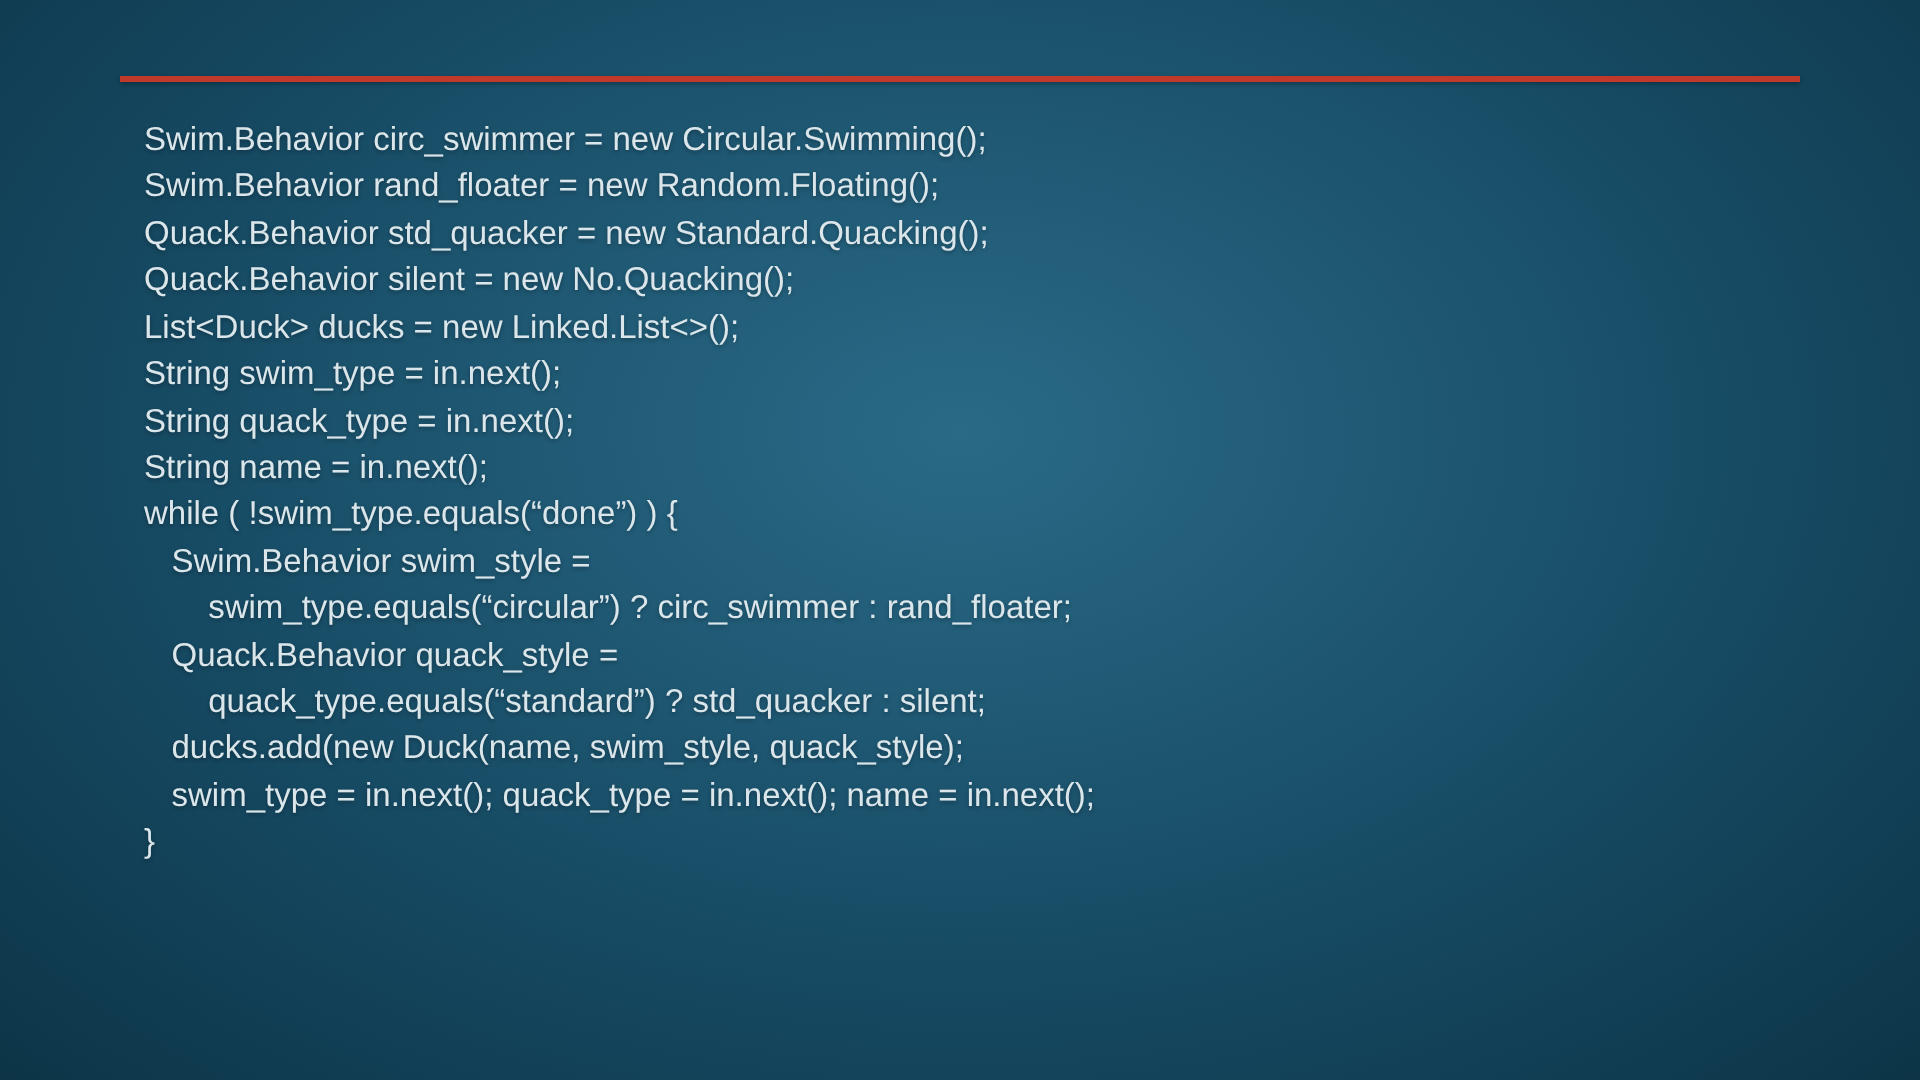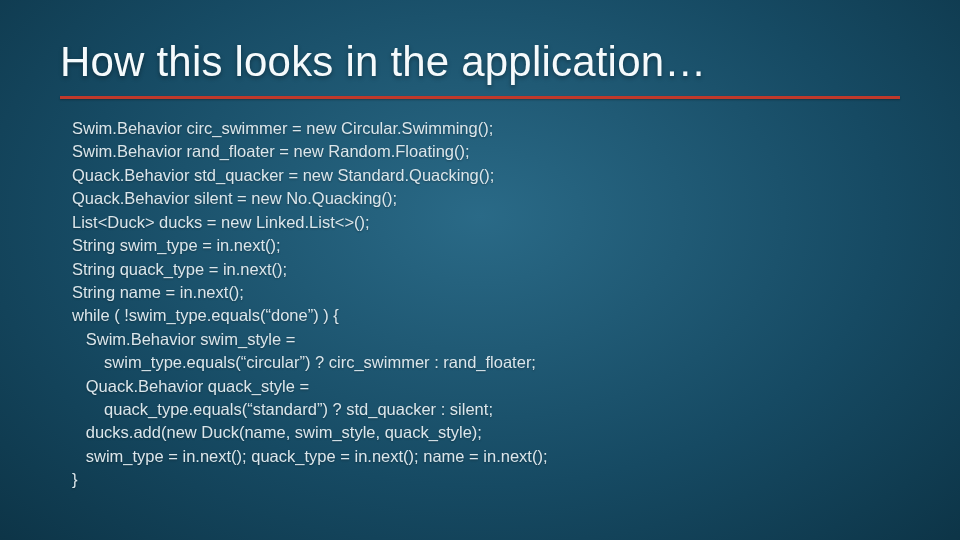--- a/index.html
+++ b/index.html
@@ -42,21 +42,20 @@
     white-space: pre;
     color: #dbe6eb;
     text-shadow: 0 1px 2px rgba(0,0,0,0.3);
     padding-left: 12px;
   }
 </style>
 </head>
 <body>
 
 <div class="slide">
-  <h1 class="title">How this looks in the application…</h1>
   <div class="underline"></div>
   <div class="code">Swim.Behavior circ_swimmer = new Circular.Swimming();
 Swim.Behavior rand_floater = new Random.Floating();
 Quack.Behavior std_quacker = new Standard.Quacking();
 Quack.Behavior silent = new No.Quacking();
 List&lt;Duck&gt; ducks = new Linked.List&lt;&gt;();
 String swim_type = in.next();
 String quack_type = in.next();
 String name = in.next();
 while ( !swim_type.equals(“done”) ) {

